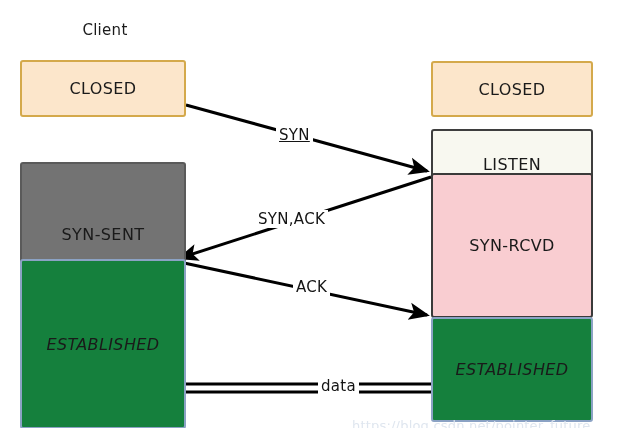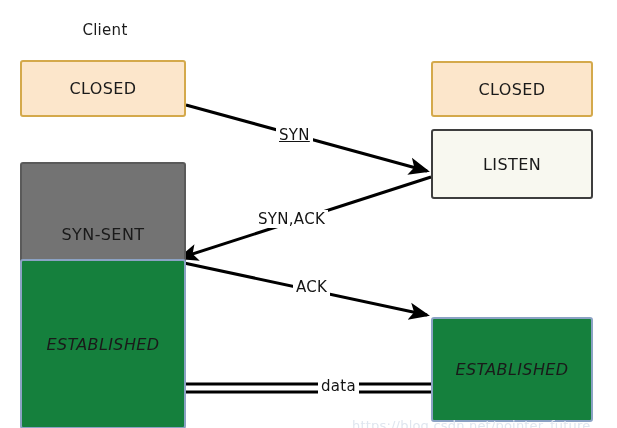--- a/index.html
+++ b/index.html
@@ -123,20 +123,21 @@
   </svg>
 
   <div class="col-title" id="title-client">Client</div>
 
   <div class="state-box fill-orange" id="box-client-closed">CLOSED</div>
   <div class="state-box fill-grey" id="box-client-synsent">SYN-SENT</div>
   <div class="state-box fill-blue" id="box-client-established">ESTABLISHED</div>
 
   <div class="state-box fill-orange" id="box-server-closed">CLOSED</div>
   <div class="state-box fill-ivory" id="box-server-listen">LISTEN</div>
+  <div class="state-box fill-pink" id="box-server-synrcvd">SYN-RCVD</div>
   <div class="state-box fill-blue" id="box-server-established">ESTABLISHED</div>
 
   <div class="msg-label" id="label-syn">SYN</div>
   <div class="msg-label" id="label-synack">SYN,ACK</div>
   <div class="msg-label" id="label-ack">ACK</div>
   <div class="msg-label" id="label-data">data</div>
 
   <div id="watermark">https://blog.csdn.net/pointer_future</div>
 
 </div>

